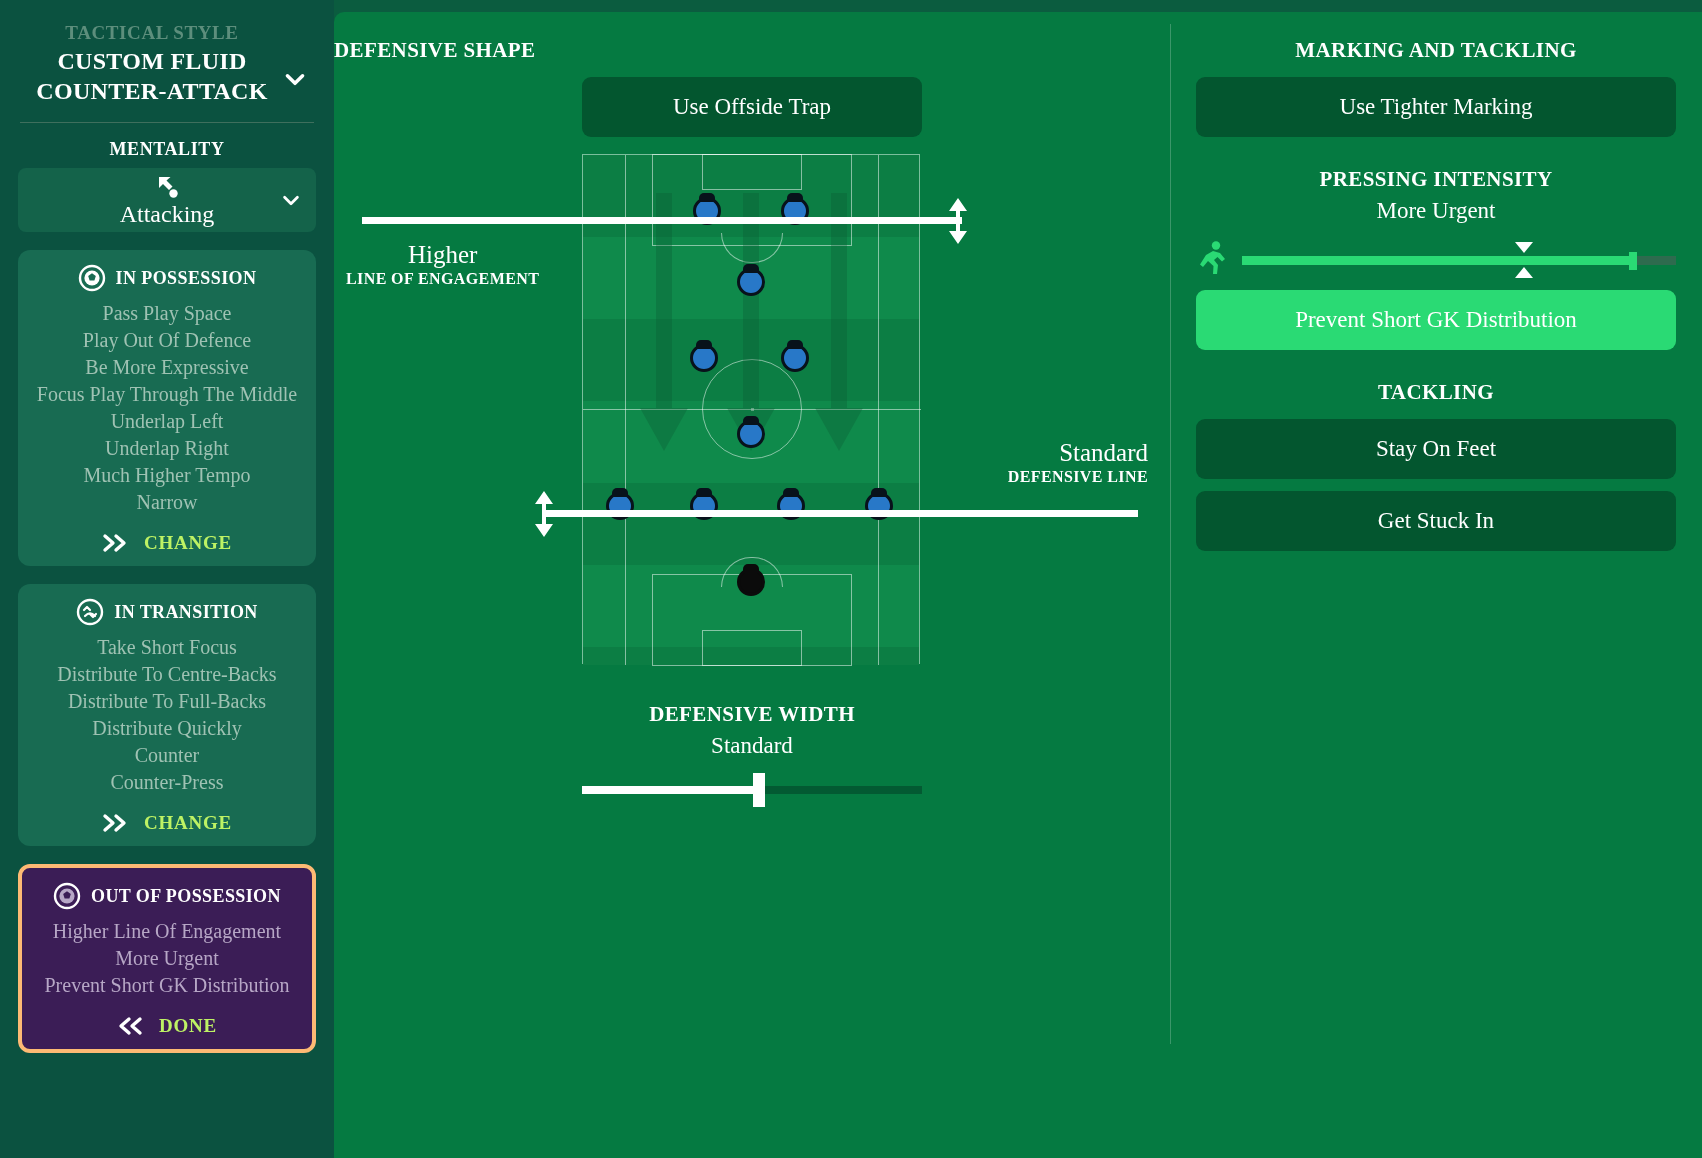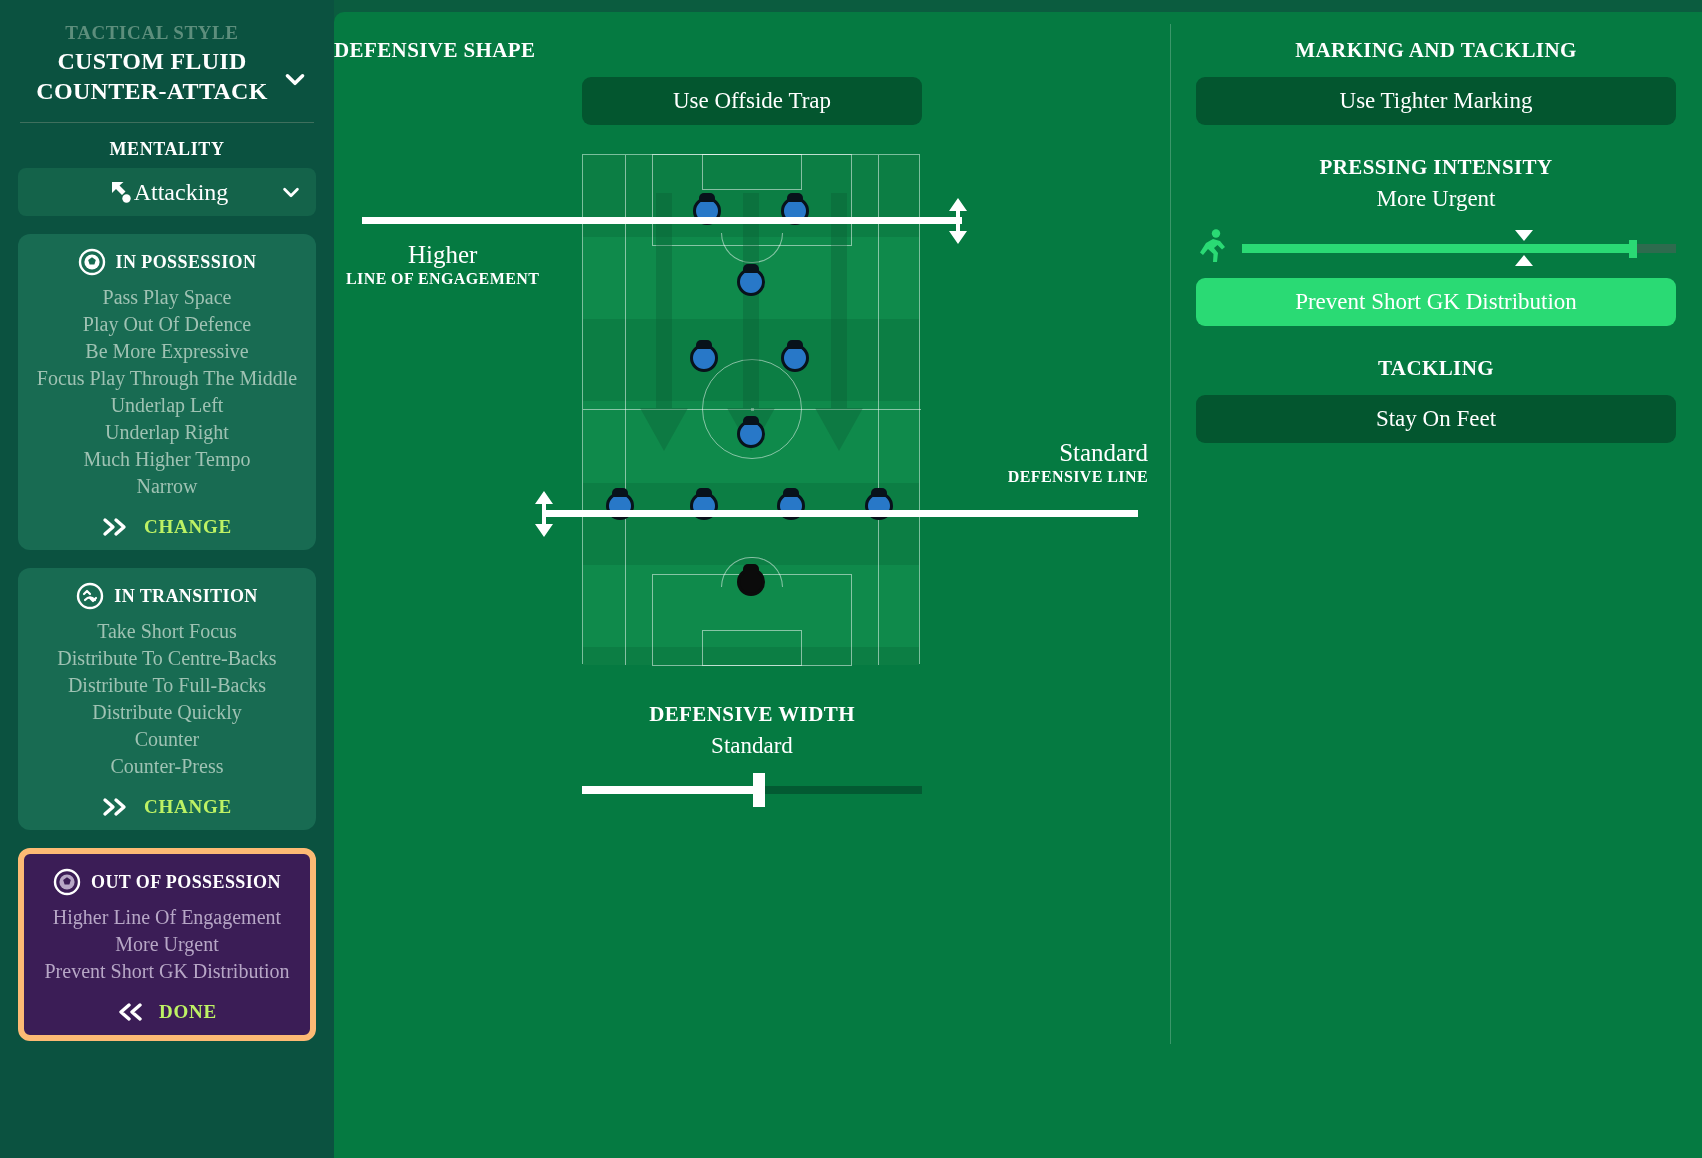--- a/index.html
+++ b/index.html
@@ -33,36 +33,36 @@
     width: 26px; height: 26px; color: #ffffff;
   }
   .style-chevron svg { width: 26px; height: 26px; display: block; }
   .divider { height: 1px; background: #3f6f5d; margin: 6px 2px 0 2px; }
 
   .mentality-label {
     text-align: center; font-size: 18px; font-weight: bold; color: #ffffff;
     letter-spacing: .6px; margin: 16px 0 8px 0;
   }
   .mentality-btn {
-    height: 48px; border-radius: 8px; background: #14634a;
+    height: 64px; border-radius: 8px; background: #14634a;
     display: flex; align-items: center; justify-content: center;
-    position: relative; gap: 0; cursor: pointer;
+    position: relative; gap: 0; cursor: pointer; flex-direction: column;
   }
   .mentality-btn .arrow-ico { width: 28px; height: 28px; }
   .mentality-btn .arrow-ico svg { width: 28px; height: 28px; display: block; }
   .mentality-btn .m-text { font-size: 24px; color: #ffffff; }
   .mentality-btn .m-chevron { position: absolute; right: 14px; width: 22px; height: 22px; color: #fff; }
   .mentality-btn .m-chevron svg { width: 22px; height: 22px; display: block; }
 
   .panel {
     margin-top: 18px; border-radius: 12px; background: #186b52;
     padding: 14px 10px 12px 10px;
   }
   .panel.out-of-poss {
-    background: #3b1d56; border: 6px solid #fdba74;
+    background: #3b1d56; border: 4px solid #fdba74;
   }
   .panel-head {
     display: flex; align-items: center; justify-content: center; gap: 10px;
     margin-bottom: 8px;
   }
   .panel-head .badge-ico { width: 28px; height: 28px; flex: 0 0 28px; }
   .panel-head .badge-ico svg { width: 28px; height: 28px; display: block; }
   .panel-head .panel-title {
     font-size: 18px; font-weight: bold; color: #ffffff; letter-spacing: .4px;
   }
@@ -86,21 +86,21 @@
     position: relative;
     width: 836px; height: 1146px; margin-top: 12px;
     background: #057a41;
     border-top-left-radius: 10px;
   }
   .section-title {
     text-align: left; font-size: 21px; font-weight: bold;
     color: #ffffff; letter-spacing: .4px;
   }
   .pill {
-    height: 48px; border-radius: 9px; background: #03562f;
+    height: 60px; border-radius: 9px; background: #03562f;
     display: flex; align-items: center; justify-content: center;
     font-size: 23px; color: #ffffff; cursor: pointer;
   }
   .pill.active { background: #2ada74; color: #ffffff; }
 
   .shape-wrap { position: absolute; left: 0; right: 0; top: 26px; }
   .shape-pill-holder { width: 340px; margin: 14px auto 0 auto; }
 
   
   .pitch {
@@ -428,15 +428,16 @@
     </div>
 
     <div style="height:6px"></div>
     <div class="pill active">Prevent Short GK Distribution</div>
 
     <div style="height:30px"></div>
     <div class="r-title">TACKLING</div>
     <div style="height:14px"></div>
     <div class="pill">Stay On Feet</div>
     <div style="height:12px"></div>
+    <div class="pill">Get Stuck In</div>
   </div>
 
 </div>
 
 </body></html>

